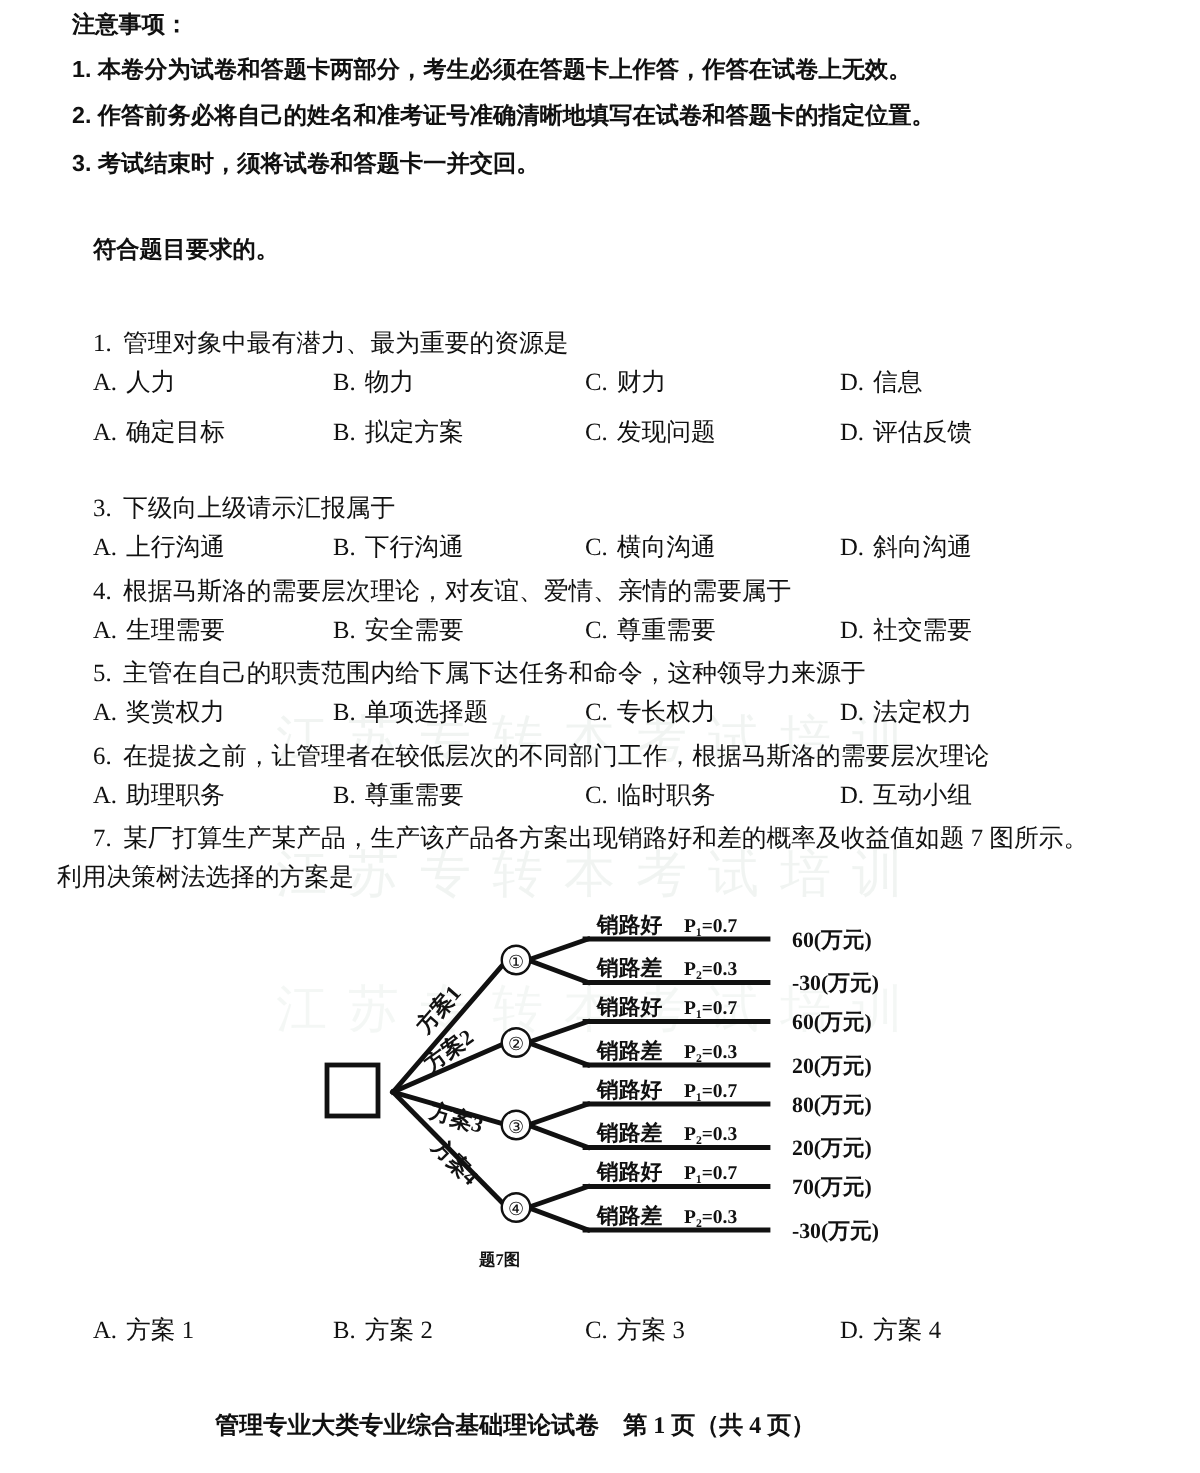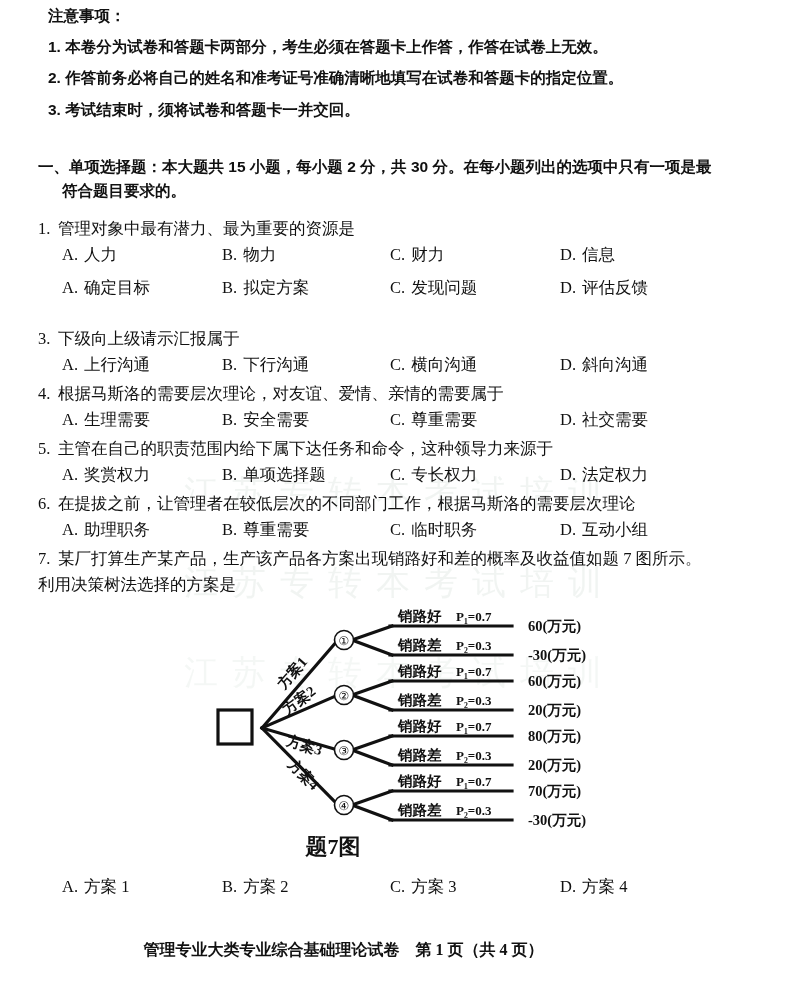--- a/index.html
+++ b/index.html
@@ -80,20 +80,21 @@
   .q-block {
     position: absolute;
     left: 38px;
     width: 745px;
     font-size: 16.5px;
   }
   .q-stem {
     display: block;
     line-height: 1.35;
     white-space: nowrap;
+    margin-left: 24px;
   }
   .q-num {
     display: inline-block;
     width: 20px;
   }
   .q-opts {
     display: block;
     margin-top: 5px;
     position: relative;
     height: 22px;
@@ -121,21 +122,21 @@
     width: 800px;
     height: 265px;
   }
   .tree svg { display: block; }
   .fig-caption {
     position: absolute;
     left: 0;
     top: 832px;
     width: 676px;
     text-align: center;
-    font-size: 22px;
+    font-size: 11px;
     font-weight: bold;
   }
   .fig-caption span { display: inline-block; margin-left: -10px; }
 
   
   .footer {
     position: absolute;
     left: 0;
     top: 940px;
     width: 687px;
@@ -154,21 +155,20 @@
   <div class="watermark wm3">江苏专转本考试培训</div>
 
   <div class="notice">
     <div class="notice-title">注意事项：</div>
     <div class="notice-item">1. 本卷分为试卷和答题卡两部分，考生必须在答题卡上作答，作答在试卷上无效。</div>
     <div class="notice-item">2. 作答前务必将自己的姓名和准考证号准确清晰地填写在试卷和答题卡的指定位置。</div>
     <div class="notice-item">3. 考试结束时，须将试卷和答题卡一并交回。</div>
   </div>
 
   <div class="section-head">
-    <span>一、单项选择题：本大题共  15  小题，每小题 2 分，共 30 分。在每小题列出的选项中只有一项是最</span>
     <span class="cont">符合题目要求的。</span>
   </div>
 
   <div class="q-block" style="top:218px;">
     <span class="q-stem"><span class="q-num">1.</span><span>管理对象中最有潜力、最为重要的资源是</span></span>
     <span class="q-opts">
       <span class="q-opt c0"><span class="opt-letter">A.</span><span>人力</span></span>
       <span class="q-opt c1"><span class="opt-letter">B.</span><span>物力</span></span>
       <span class="q-opt c2"><span class="opt-letter">C.</span><span>财力</span></span>
       <span class="q-opt c3"><span class="opt-letter">D.</span><span>信息</span></span>

